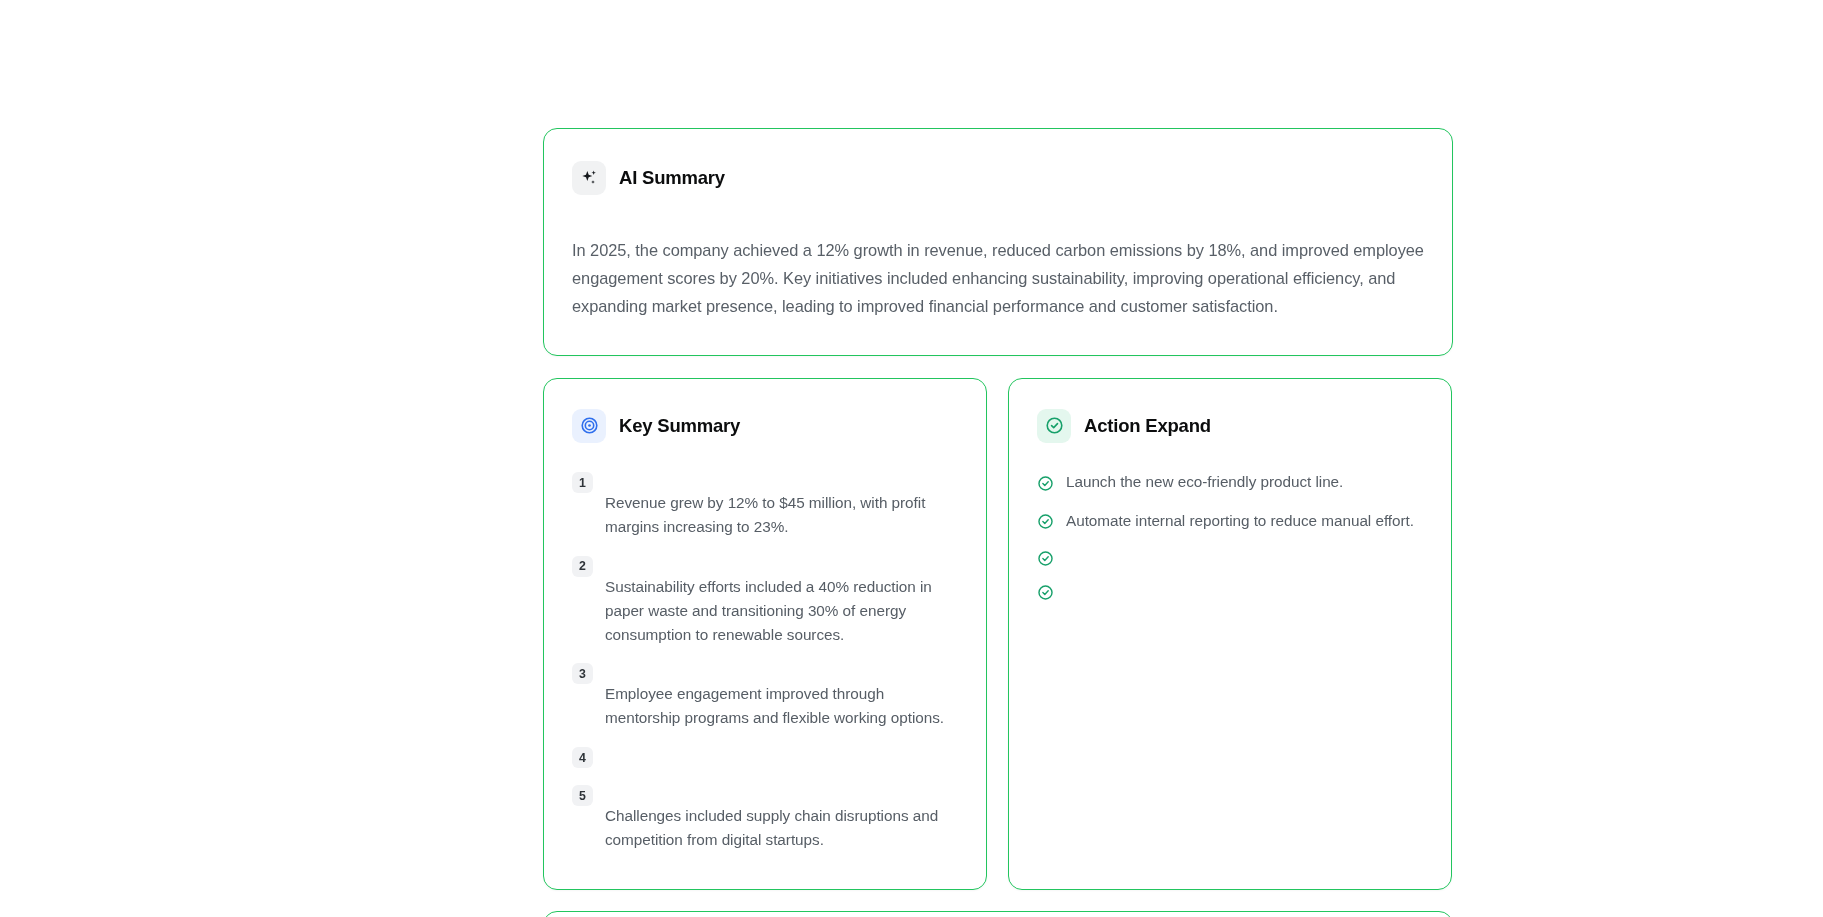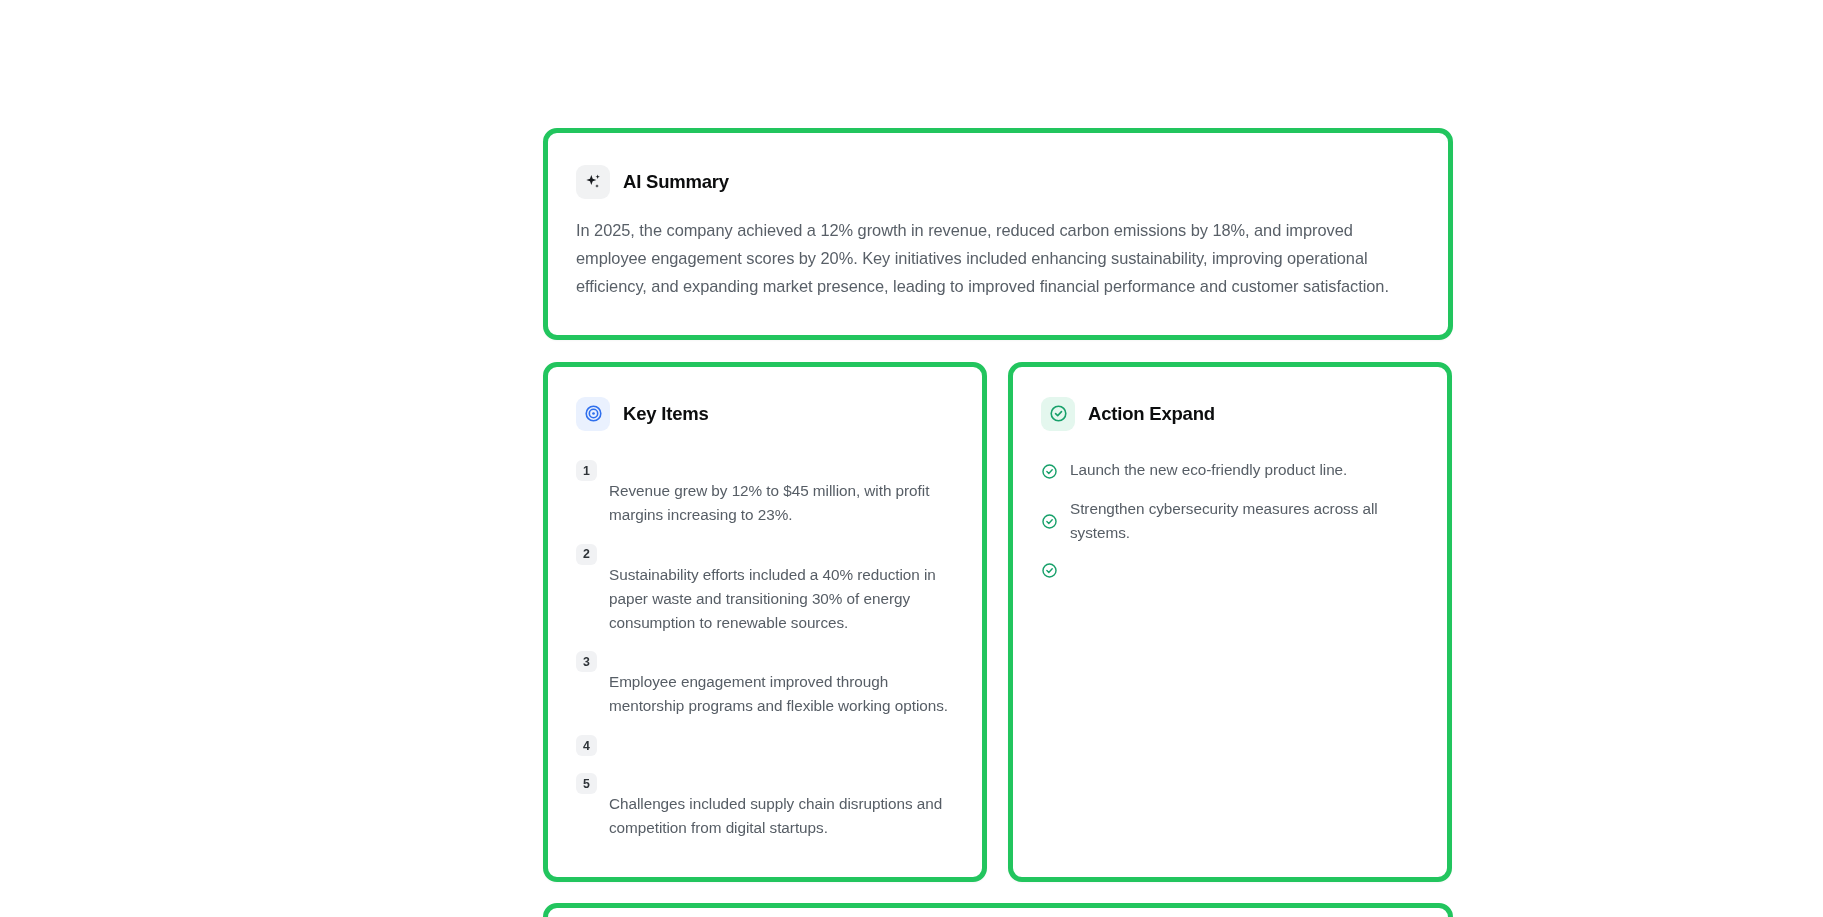--- a/index.html
+++ b/index.html
@@ -23,21 +23,21 @@
   .content-column {
     position: absolute;
     left: 543px;
     top: 128px;
     width: 910px;
   }
 
   
   .card {
     background: #ffffff;
-    border: 5px solid #22c55e;
+    border: 1px solid #22c55e;
     border-radius: 14px;
     box-shadow: 0 1px 2px rgba(16,24,40,0.035);
   }
 
   
   .summary-card {
     width: 910px;
     padding: 32px 28px 34px 28px;
   }
 
@@ -62,21 +62,21 @@
   .icon-badge.purple { background: #f5e9fd; }
 
   .card-title {
     font-size: 18.5px;
     font-weight: 700;
     color: #0c0d0e;
     letter-spacing: -0.2px;
   }
 
   .summary-text {
-    margin-top: 17px;
+    margin-top: 41px;
     font-size: 16.4px;
     line-height: 1.72;
     color: #585f67;
     letter-spacing: -0.05px;
   }
 
   
   .columns-row {
     display: flex;
     gap: 21px;
@@ -217,21 +217,21 @@
 
       <section class="card col-card">
         <div class="card-head">
           <span class="icon-badge blue">
             <svg width="19" height="19" viewBox="0 0 24 24" fill="none" stroke="#2f6fed" stroke-width="2">
               <circle cx="12" cy="12" r="9.2"></circle>
               <circle cx="12" cy="12" r="5.3"></circle>
               <circle cx="12" cy="12" r="1.7" fill="#2f6fed" stroke="none"></circle>
             </svg>
           </span>
-          <h2 class="card-title">Key Items</h2>
+          <h2 class="card-title">Key Summary</h2>
         </div>
         <div class="list">
 
           <div class="kp-item">
             <span class="kp-num">1</span>
             <span class="kp-text">Revenue grew by 12% to $45 million, with profit margins increasing to 23%.</span>
           </div>
 
           <div class="kp-item">
             <span class="kp-num">2</span>
@@ -271,29 +271,37 @@
             <span class="ai-check">
               <svg width="17" height="17" viewBox="0 0 24 24" fill="none" stroke="#17a06a" stroke-width="2" stroke-linecap="round" stroke-linejoin="round">
                 <circle cx="12" cy="12" r="9.2"></circle>
                   <path d="M8.3 12.1 11 14.7 15.8 9.6"></path>
               </svg>
             </span>
             <span class="ai-text">Launch the new eco-friendly product line.</span>
           </div>
 
 
-
           <div class="ai-item">
             <span class="ai-check">
               <svg width="17" height="17" viewBox="0 0 24 24" fill="none" stroke="#17a06a" stroke-width="2" stroke-linecap="round" stroke-linejoin="round">
                 <circle cx="12" cy="12" r="9.2"></circle>
                   <path d="M8.3 12.1 11 14.7 15.8 9.6"></path>
               </svg>
             </span>
-            <span class="ai-text">Strengthen cybersecurity measures across all systems.</span>
+            <span class="ai-text">Automate internal reporting to reduce manual effort.</span>
+          </div>
+
+          <div class="ai-item">
+            <span class="ai-check">
+              <svg width="17" height="17" viewBox="0 0 24 24" fill="none" stroke="#17a06a" stroke-width="2" stroke-linecap="round" stroke-linejoin="round">
+                <circle cx="12" cy="12" r="9.2"></circle>
+                  <path d="M8.3 12.1 11 14.7 15.8 9.6"></path>
+              </svg>
+            </span>
           </div>
 
           <div class="ai-item">
             <span class="ai-check">
               <svg width="17" height="17" viewBox="0 0 24 24" fill="none" stroke="#17a06a" stroke-width="2" stroke-linecap="round" stroke-linejoin="round">
                 <circle cx="12" cy="12" r="9.2"></circle>
                   <path d="M8.3 12.1 11 14.7 15.8 9.6"></path>
               </svg>
             </span>
           </div>

